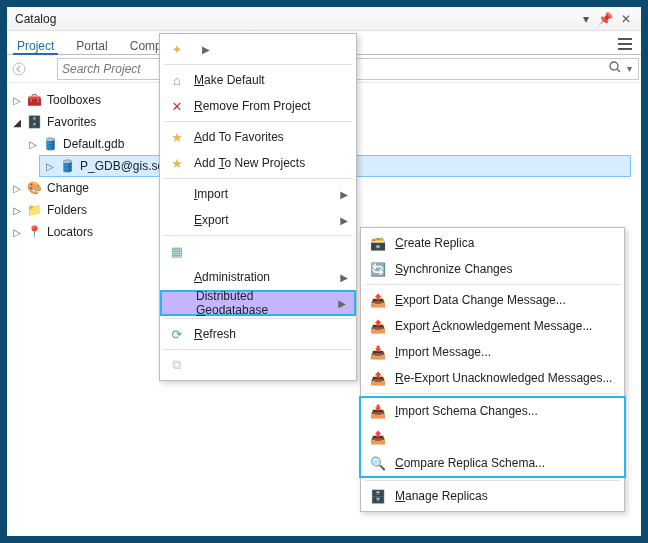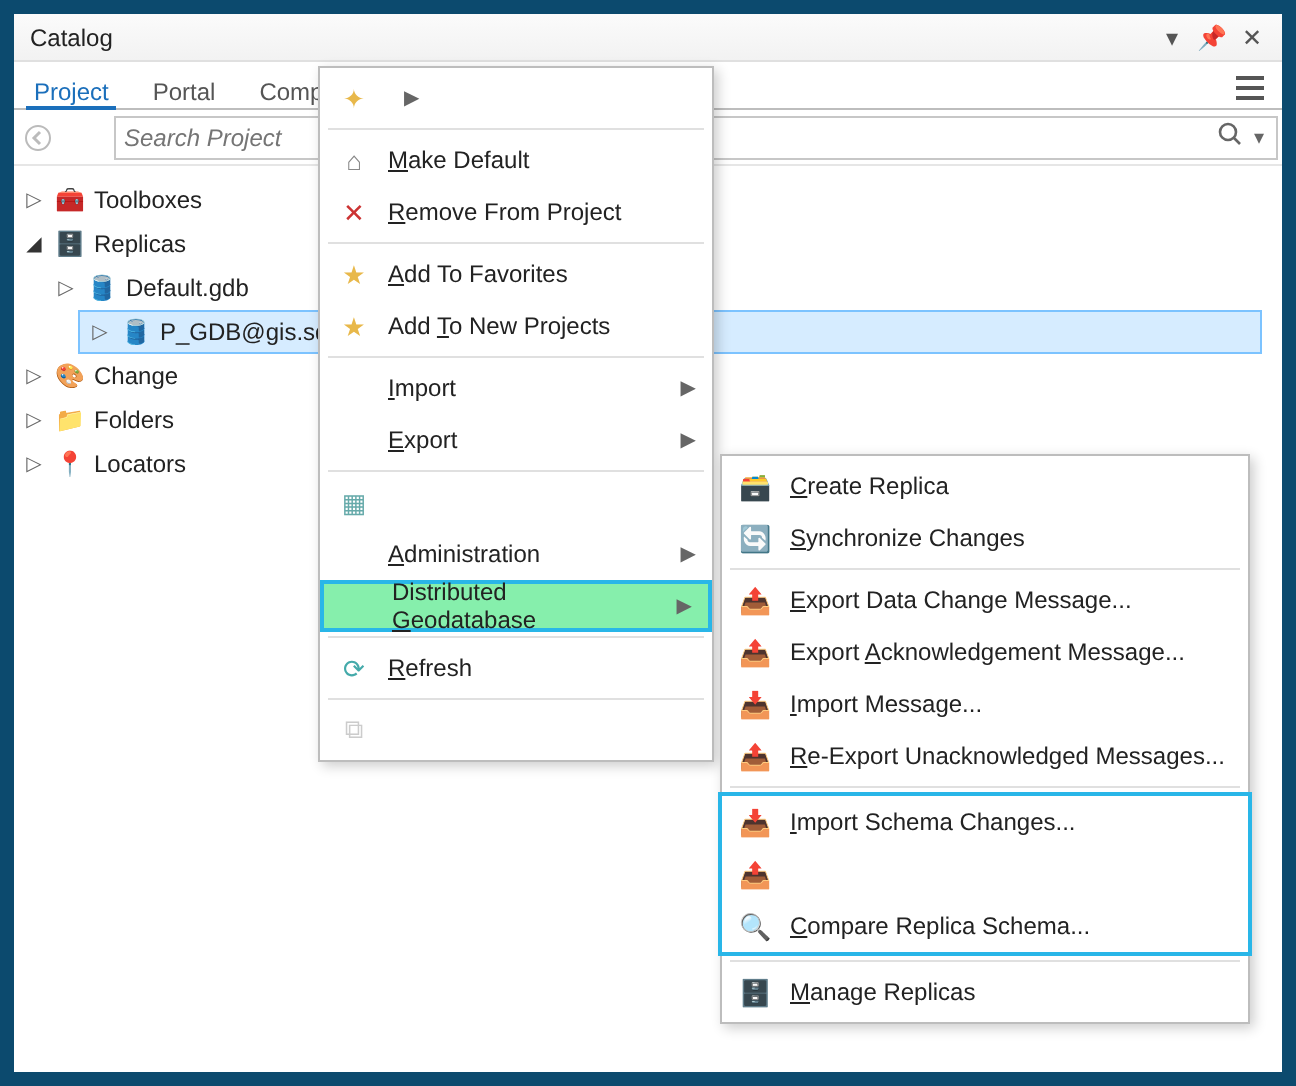--- a/index.html
+++ b/index.html
@@ -94,21 +94,21 @@
   <div class="content">
     <div class="tree">
       <div class="tree-row">
         <span class="chev">▷</span>
         <span class="icon dot-y">🧰</span>
         <span>Toolboxes</span>
       </div>
       <div class="tree-row">
         <span class="chev exp">◢</span>
         <span class="icon dot-g">🗄️</span>
-        <span>Replicas</span>
+        <span>Favorites</span>
       </div>
       <div class="tree-row indent1">
         <span class="chev">▷</span>
         <span class="icon dot-g">🛢️</span>
         <span>Default.gdb</span>
       </div>
       <div class="tree-row indent1 selected" style="margin-left:28px; padding-left:4px; width:calc(100% - 34px);">
         <span class="chev">▷</span>
         <span class="icon dot-g">🛢️</span>
         <span>P_GDB@gis.sde</span>
@@ -166,21 +166,21 @@
       </div>
       <div class="sep"></div>
       <div class="mi">
         <span class="ic" style="color:#6aa">▦</span>
       </div>
       <div class="mi">
         <span class="ic"></span>
         <span class="lbl"><u>A</u>dministration</span>
         <span class="ar">▶</span>
       </div>
-      <div class="mi hl" style="background:#86efac;">
+      <div class="mi hl" style="background:#c4b5fd;">
         <span class="ic"></span>
         <span class="lbl">Distributed <u>G</u>eodatabase</span>
         <span class="ar">▶</span>
       </div>
       <div class="sep"></div>
       <div class="mi">
         <span class="ic" style="color:#4aa">⟳</span>
         <span class="lbl"><u>R</u>efresh</span>
       </div>
       <div class="sep"></div>

